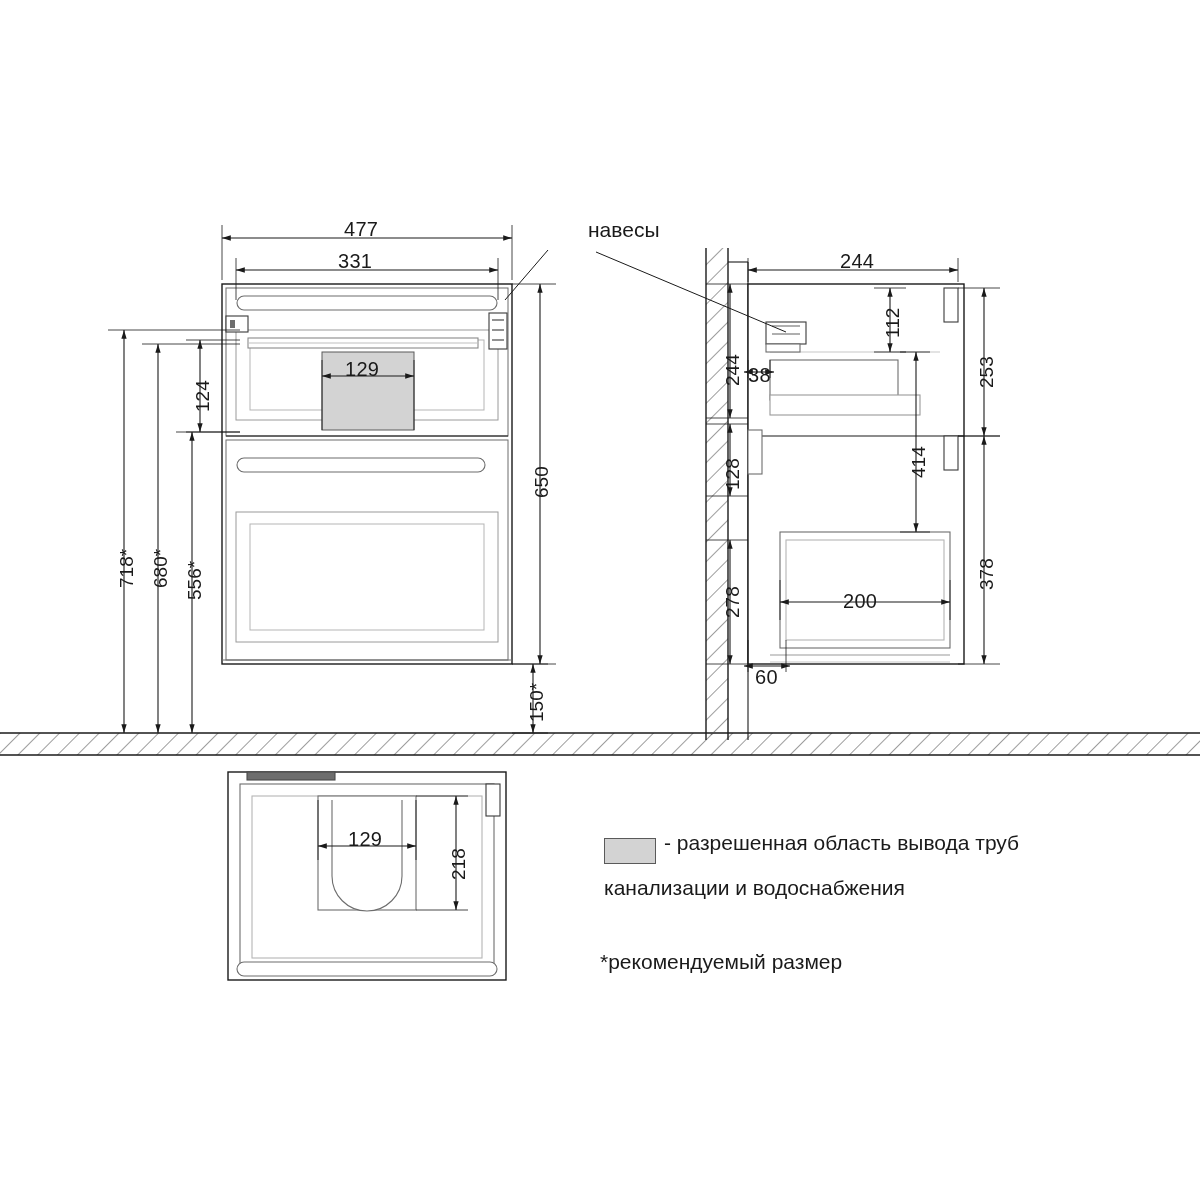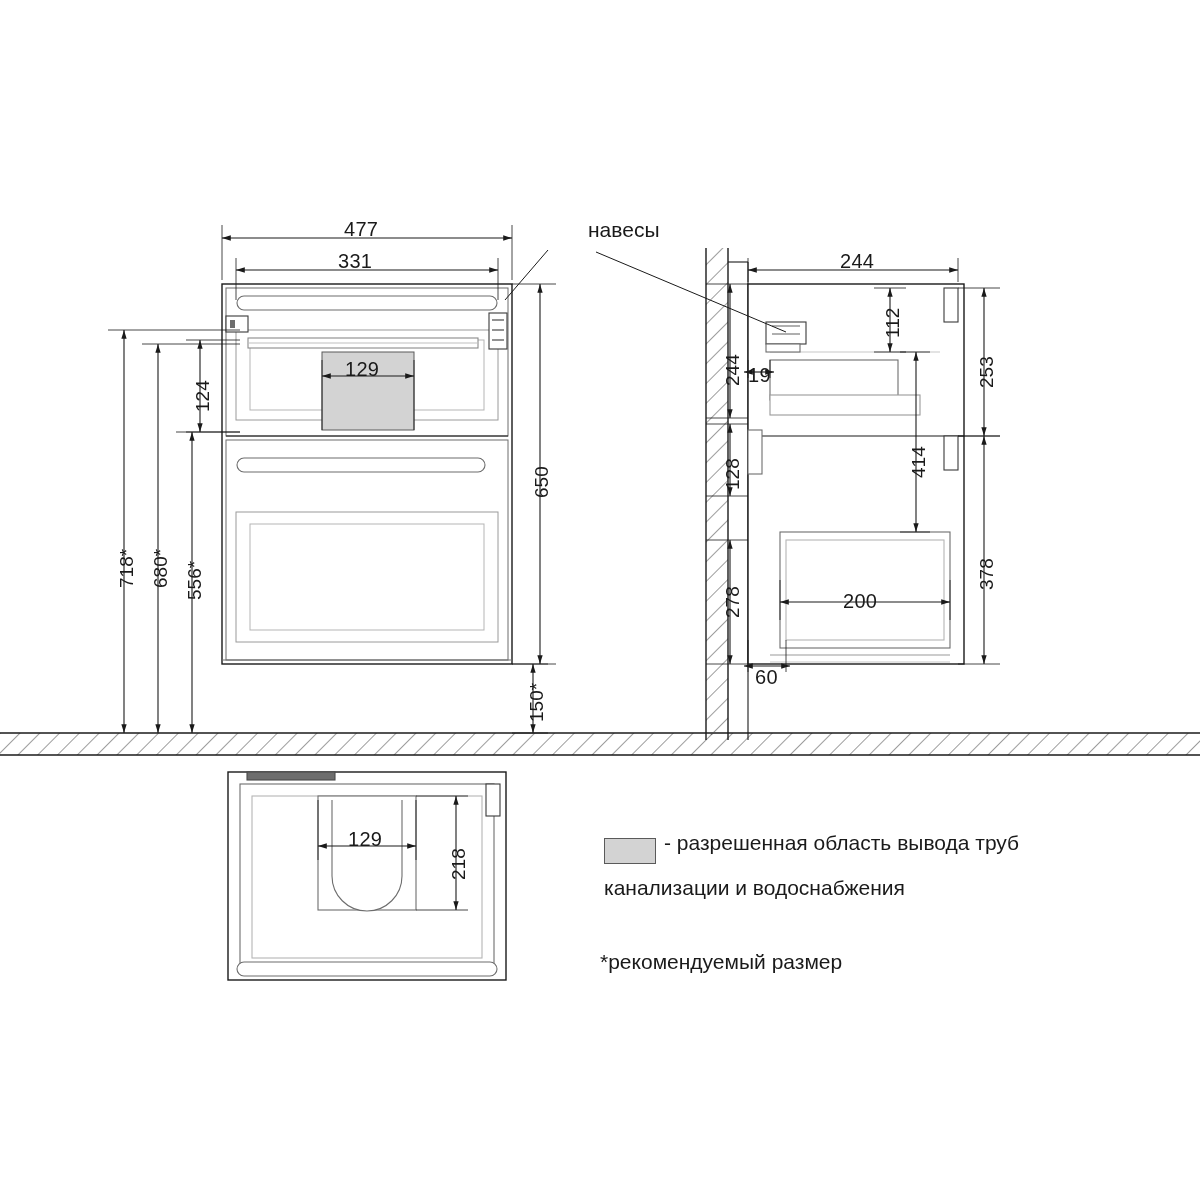--- a/index.html
+++ b/index.html
@@ -237,21 +237,21 @@
   <div class="lbl dim-v" style="left:531px; top:498px;">650</div>
   <div class="lbl dim-v" style="left:192px; top:412px;">124</div>
   <div class="lbl dim-v" style="left:116px; top:588px;">718*</div>
   <div class="lbl dim-v" style="left:150px; top:588px;">680*</div>
   <div class="lbl dim-v" style="left:184px; top:600px;">556*</div>
   <div class="lbl dim-v" style="left:526px; top:722px;">150*</div>
 
   <div class="lbl dim" style="left:840px; top:250px;">244</div>
   <div class="lbl dim-v" style="left:882px; top:338px;">112</div>
   <div class="lbl dim-v" style="left:722px; top:386px;">244</div>
-  <div class="lbl dim" style="left:748px; top:364px;">19</div>
+  <div class="lbl dim" style="left:748px; top:364px;">38</div>
   <div class="lbl dim-v" style="left:722px; top:490px;">128</div>
   <div class="lbl dim-v" style="left:722px; top:618px;">278</div>
   <div class="lbl dim-v" style="left:908px; top:478px;">414</div>
   <div class="lbl dim-v" style="left:976px; top:388px;">253</div>
   <div class="lbl dim-v" style="left:976px; top:590px;">378</div>
   <div class="lbl dim" style="left:843px; top:590px;">200</div>
   <div class="lbl dim" style="left:755px; top:642px;margin-top:24px;">60</div>
 
   <div class="lbl dim" style="left:348px; top:828px;">129</div>
   <div class="lbl dim-v" style="left:448px; top:880px;">218</div>

